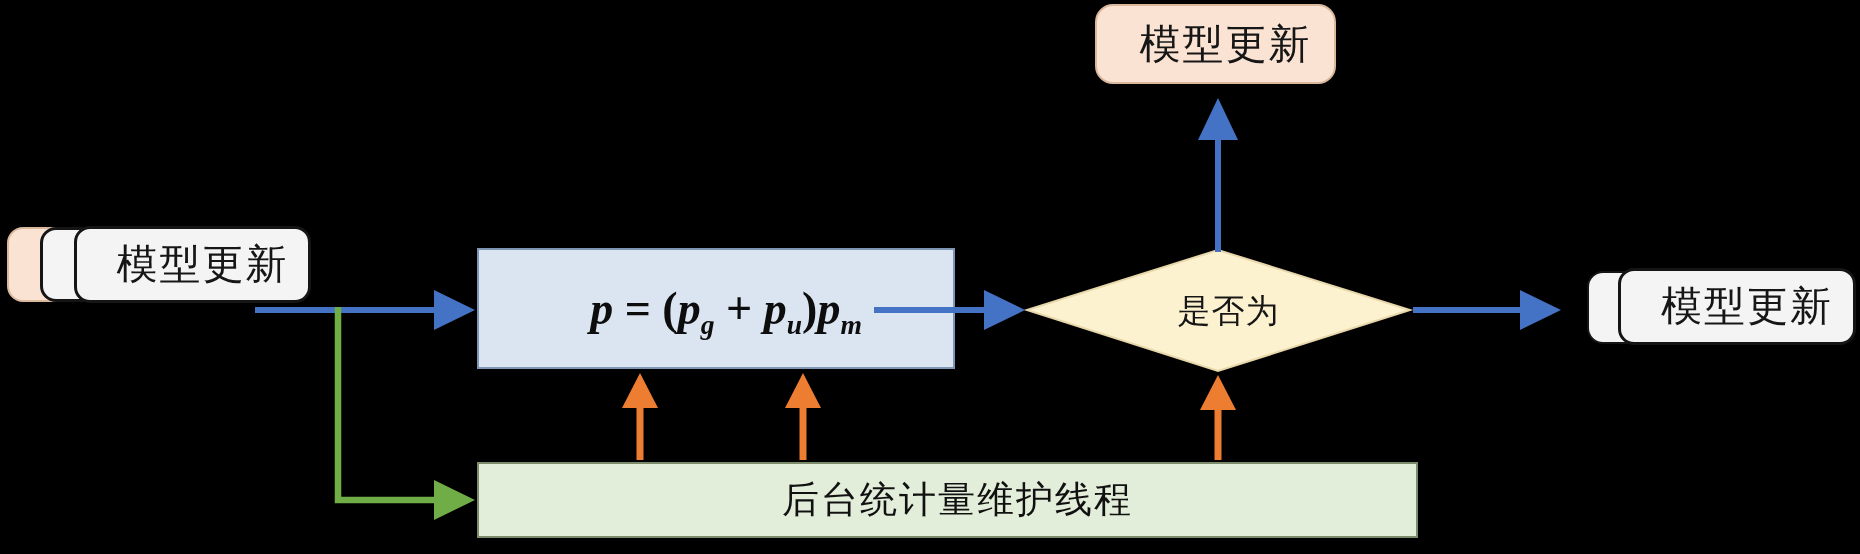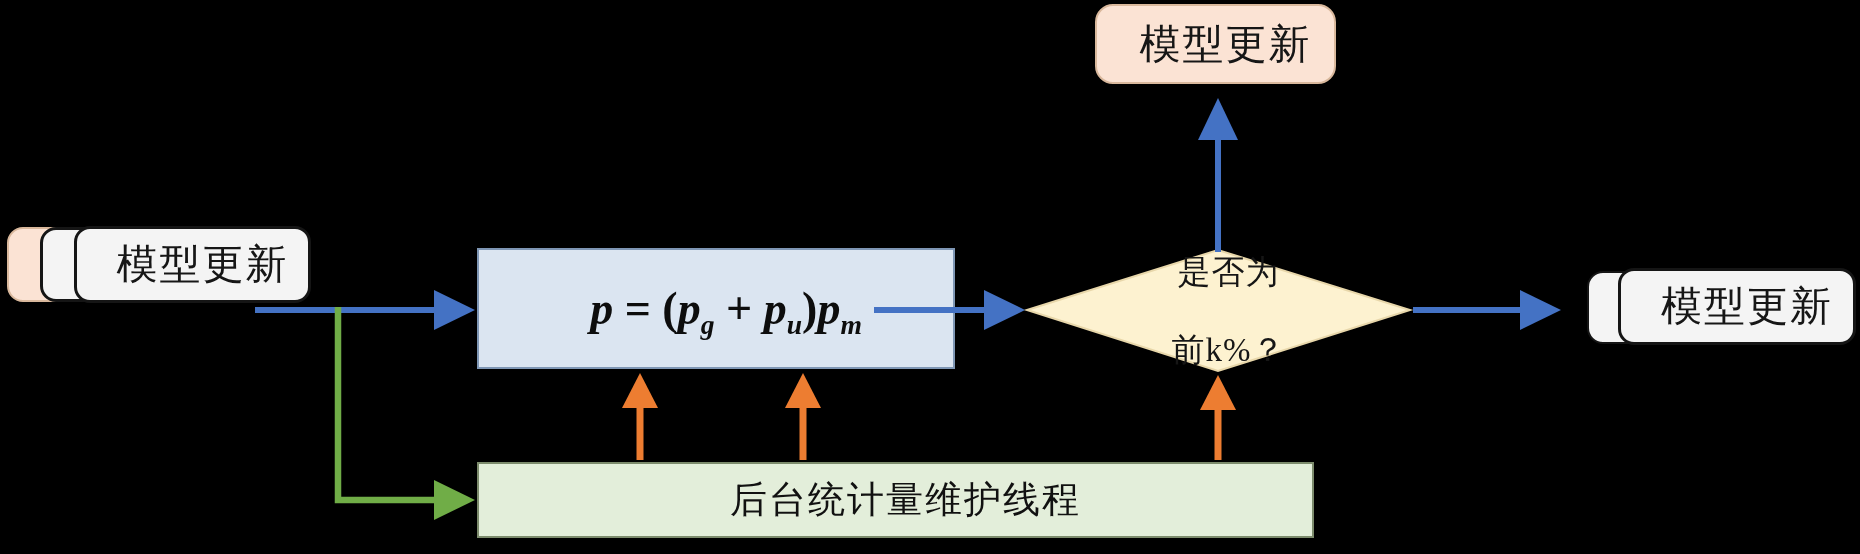--- a/index.html
+++ b/index.html
@@ -25,21 +25,21 @@
   .formula-box{left:477px;top:248px;width:478px;height:121px;background:var(--blue-fill);border:2px solid var(--blue-border);}
   .formula{font-size:46px;font-weight:bold;white-space:pre;color:#0d0d0d;}
   .formula i{font-style:italic;}
   .formula sub{font-size:0.6em;font-style:italic;line-height:0;}
 
   
   .rs-back{left:1587px;top:271px;width:238px;height:73px;background:var(--white-fill);border:2.5px solid var(--box-border);}
   .rs-front{left:1618px;top:268px;width:238px;height:77px;background:var(--white-fill);border:3px solid var(--box-border);}
 
   
-  .thread-box{left:477px;top:462px;width:837px;height:76px;background:var(--green-fill);border:2px solid var(--green-border);font-size:37px;letter-spacing:2px;}
+  .thread-box{left:477px;top:462px;width:941px;height:76px;background:var(--green-fill);border:2px solid var(--green-border);font-size:37px;letter-spacing:2px;}
 
   
   .diamond-text{left:1027px;top:252px;width:383px;height:118px;flex-direction:column;font-size:33px;line-height:1.22;letter-spacing:1px;color:#161616;gap:37px;}
 
   
   .overlay{position:absolute;left:0;top:0;width:1860px;height:554px;pointer-events:none;}
   .diamond-shape{fill:var(--yellow-fill);stroke:var(--yellow-border);stroke-width:2px;}
   .ln-blue{stroke:var(--arrow-blue);stroke-width:6px;fill:none;}
   .hd-blue{fill:var(--arrow-blue);}
   .ln-green{stroke:var(--arrow-green);stroke-width:6.5px;fill:none;}
@@ -98,16 +98,15 @@
     <polygon class="hd-orange" points="622,408 640,373 658,408"></polygon>
     <line class="ln-orange" x1="803" y1="460" x2="803" y2="408"></line>
     <polygon class="hd-orange" points="785,408 803,373 821,408"></polygon>
 
     <line class="ln-orange" x1="1218" y1="460" x2="1218" y2="410"></line>
     <polygon class="hd-orange" points="1200,410 1218,375 1236,410"></polygon>
   </svg>
 
   <div class="box diamond-text">
     <div>是否为</div>
-    <div>前k%？</div>
   </div>
 
 </div>
 
 </body></html>

